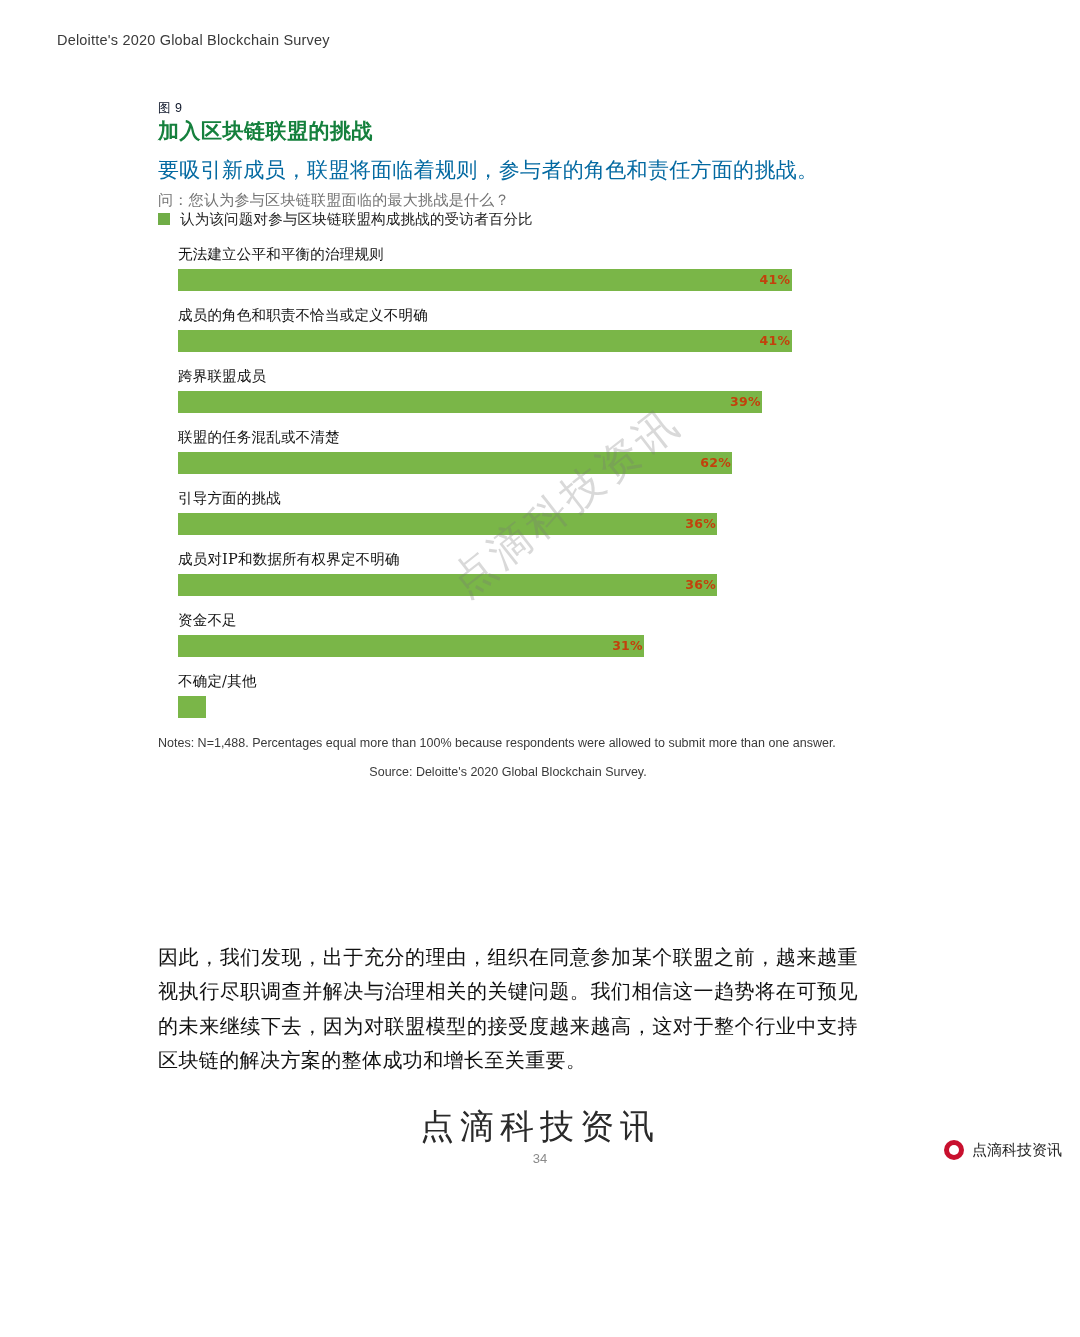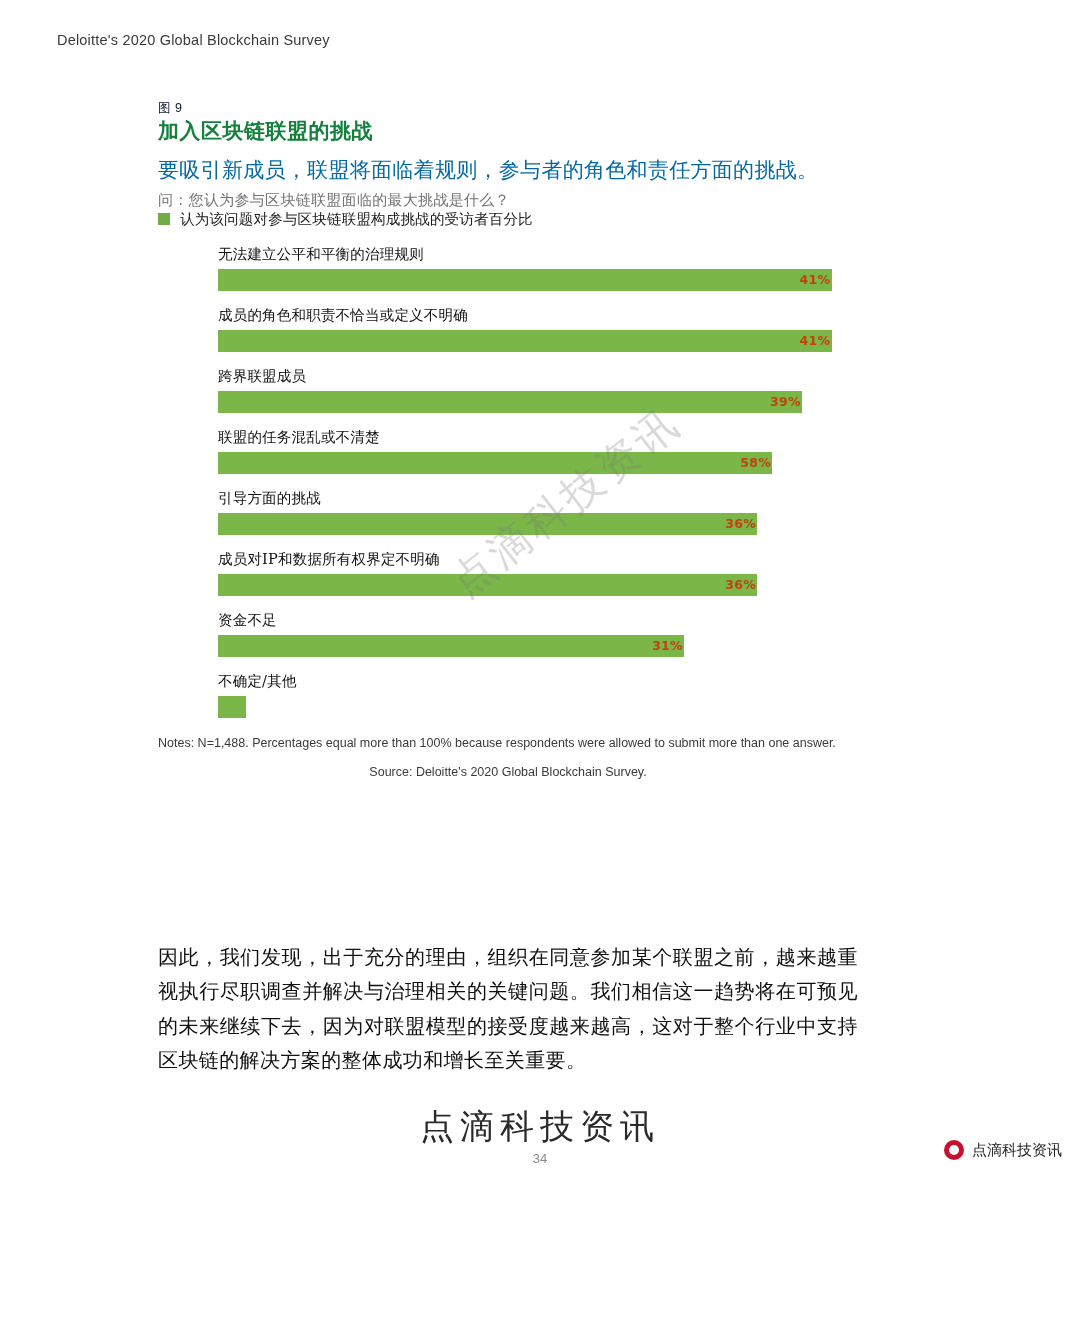--- a/index.html
+++ b/index.html
@@ -76,21 +76,21 @@
     flex: 0 0 auto;
   }
   .legend-label {
     font-family: "DejaVu Serif", serif;
     font-size: 14.5px;
     color: #1a1a1a;
     letter-spacing: 0.2px;
   }
   .chart {
     position: relative;
-    margin-left: 60px;
+    margin-left: 20px;
     width: 630px;
   }
   .bar-row {
     margin-bottom: 15px;
   }
   .bar-label {
     font-family: "DejaVu Serif", serif;
     font-size: 14.5px;
     color: #111111;
     margin-bottom: 5px;
@@ -251,21 +251,21 @@
         <div class="bar-track">
           <div class="bar-fill" style="width:92.7%"></div>
           <div class="bar-value" style="right:7.5%">39%</div>
         </div>
       </div>
 
       <div class="bar-row">
         <div class="bar-label">联盟的任务混乱或不清楚</div>
         <div class="bar-track">
           <div class="bar-fill" style="width:88.0%"></div>
-          <div class="bar-value" style="right:12.2%">58%</div>
+          <div class="bar-value" style="right:12.2%">62%</div>
         </div>
       </div>
 
       <div class="bar-row">
         <div class="bar-label">引导方面的挑战</div>
         <div class="bar-track">
           <div class="bar-fill" style="width:85.6%"></div>
           <div class="bar-value" style="right:14.6%">36%</div>
         </div>
       </div>

